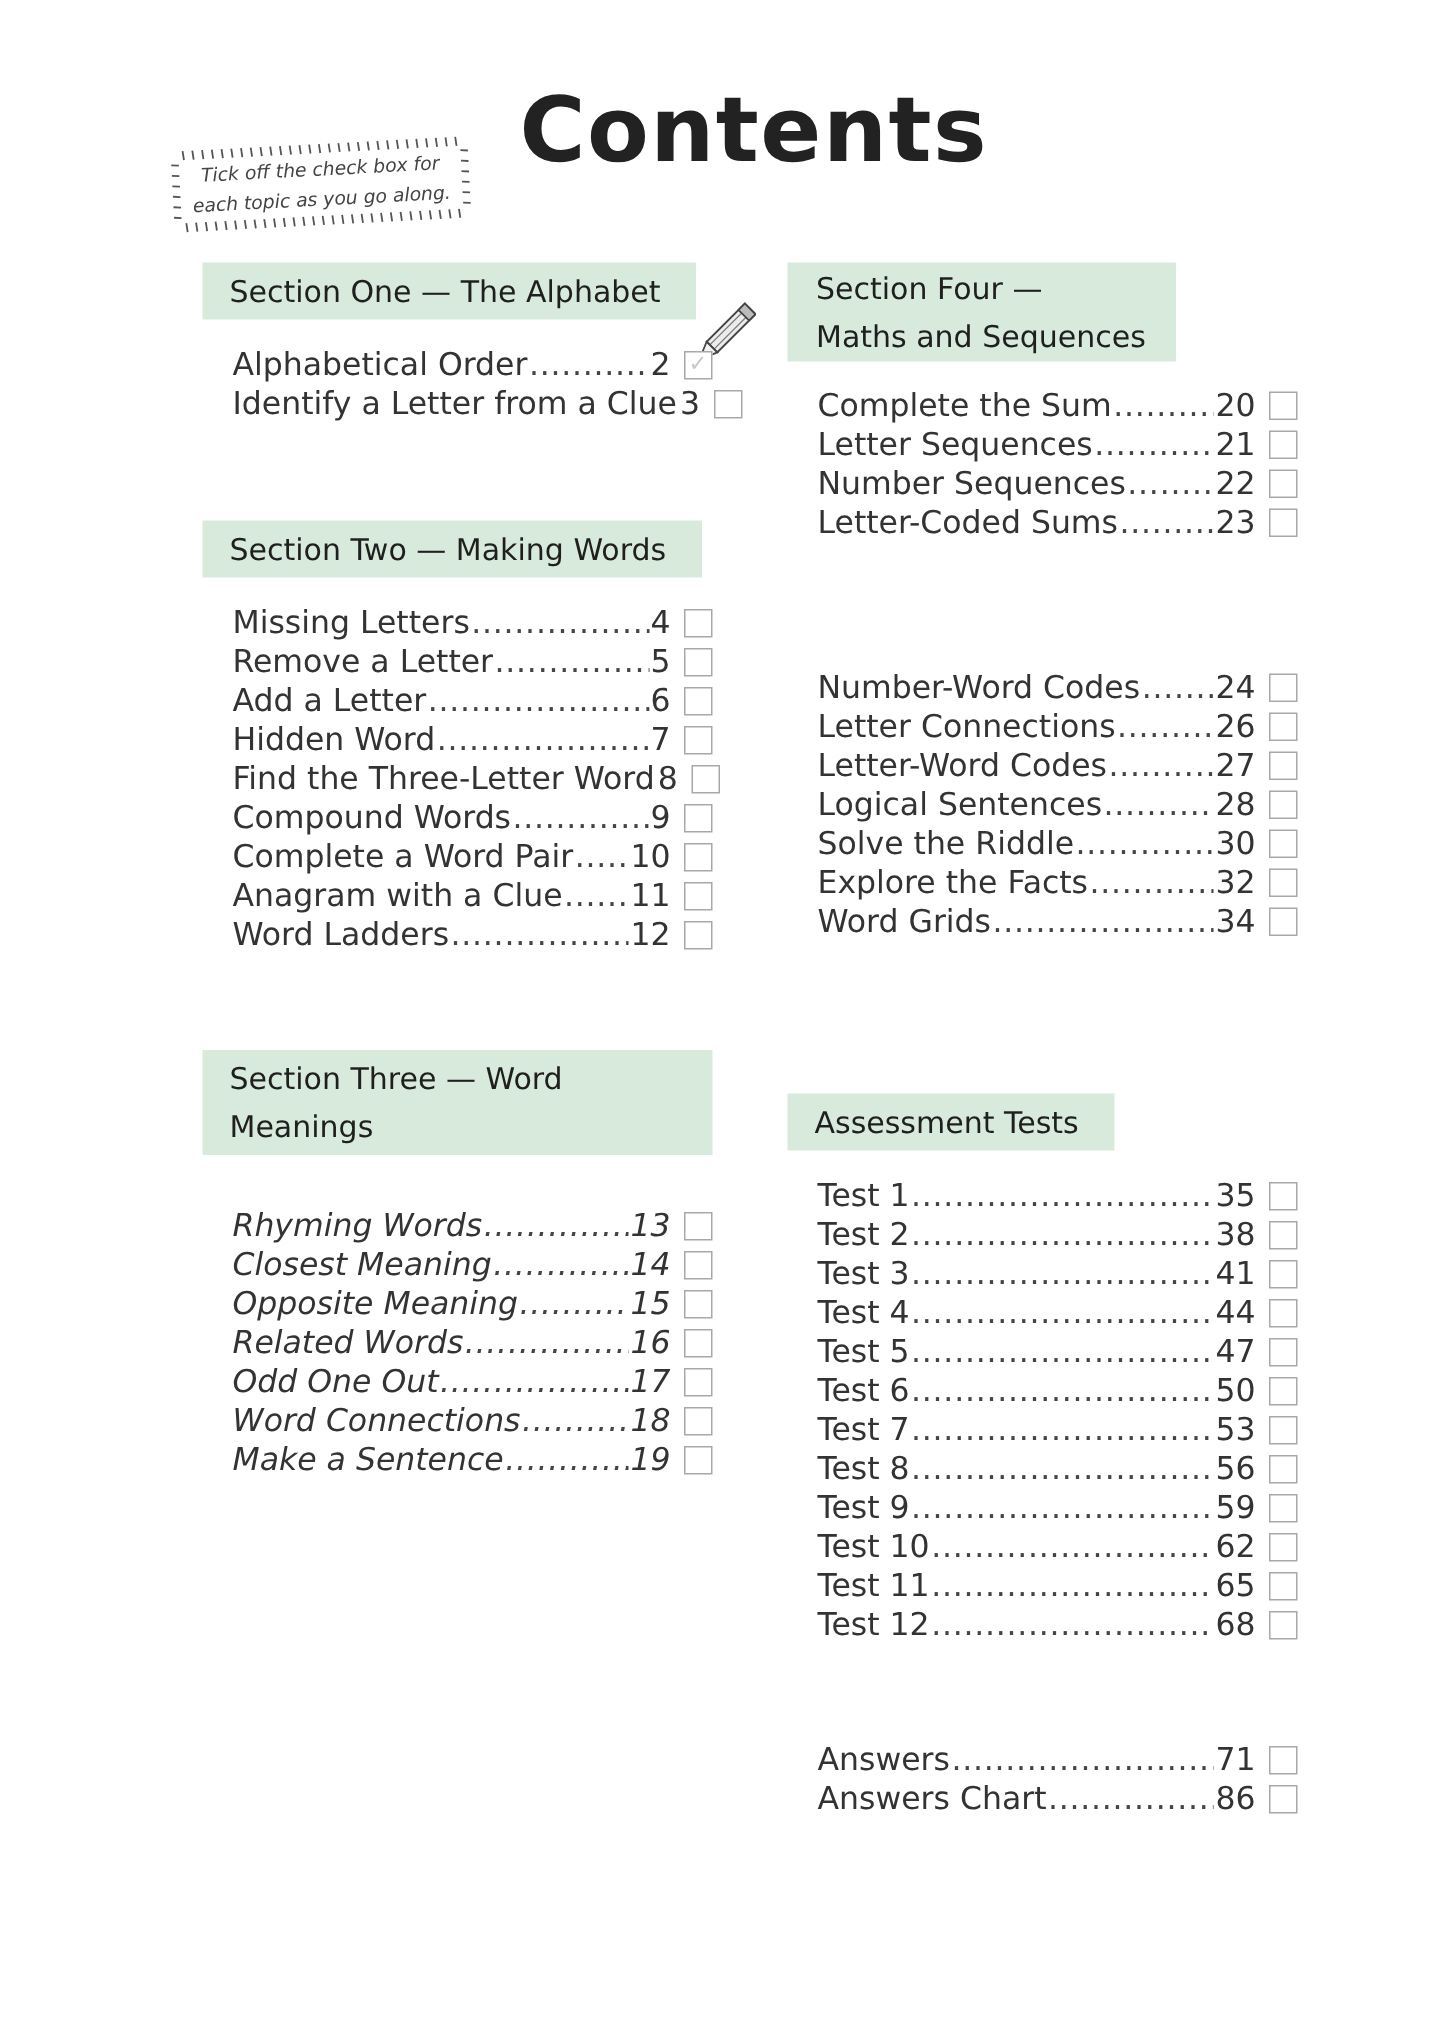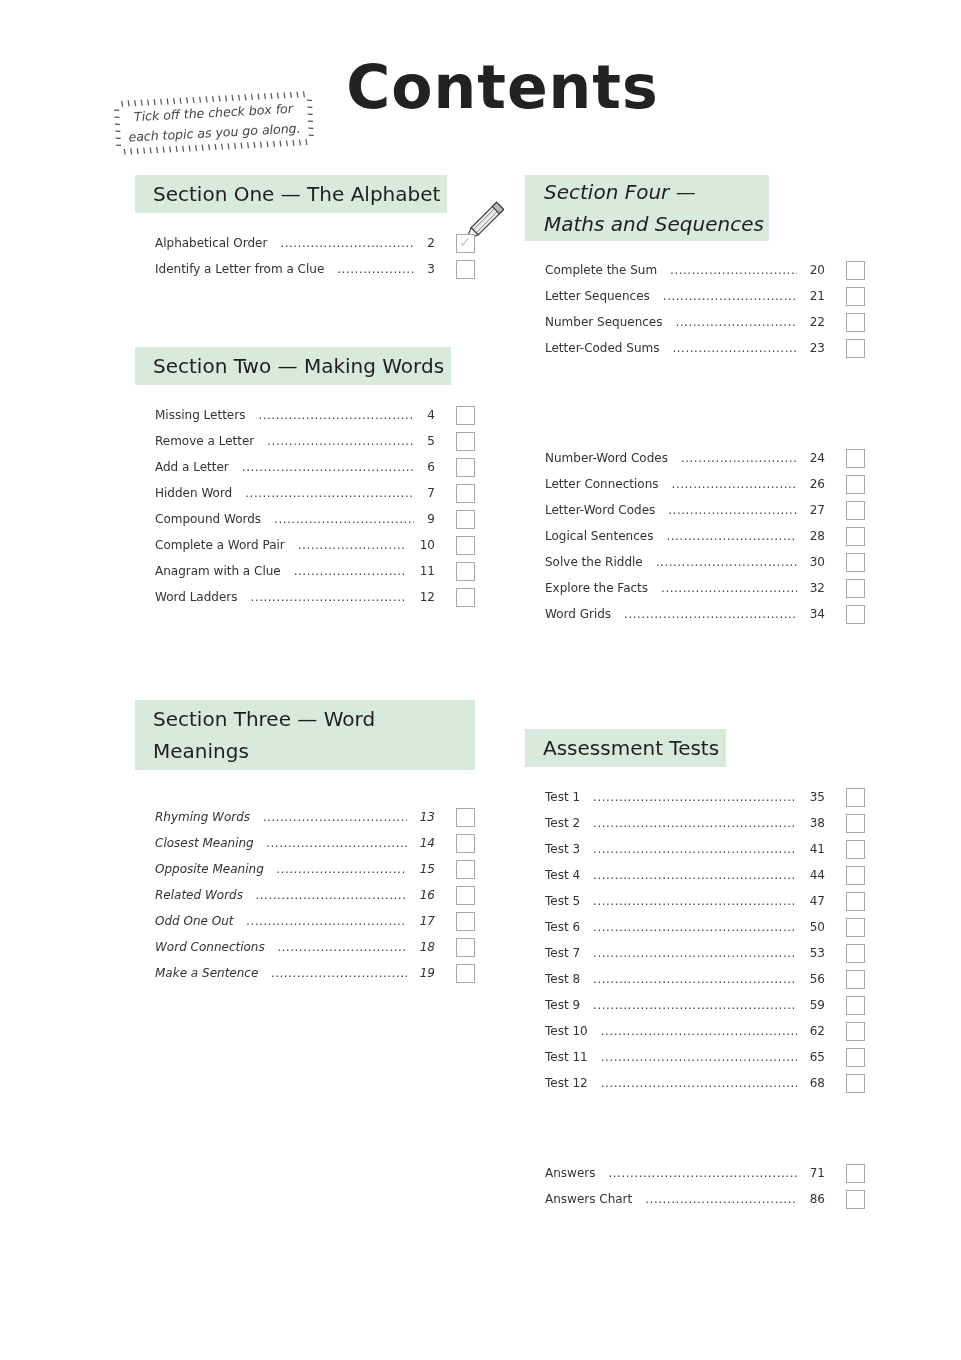--- a/index.html
+++ b/index.html
@@ -6,23 +6,23 @@
     body { width: 961px; height: 1360px; position: relative; overflow: hidden;
       font-family: "DejaVu Sans", sans-serif; color: #2a2a2a; }
     .title { position: absolute; left: 0; width: 1005px; top: 52px; text-align: center;
       font-family: "DejaVu Sans", sans-serif; font-weight: bold; font-size: 60px; color: #222; letter-spacing: 1px; }
     .note { position: absolute; left: 113px; top: 93px; width: 202px; height: 60px; transform: rotate(-3deg); }
     .note svg { position: absolute; left: 0; top: 0; }
     .note-text { position: absolute; left: 0; width: 202px; top: 10px; text-align: center;
       font-family: "DejaVu Sans", sans-serif; font-size: 12.5px; line-height: 20px; color: #444; font-style: italic; }
     .section { position: absolute; }
     .sec-head { background: #d8eadb; font-size: 20px; line-height: 32px; color: #1f1f1f;
-      padding: 3px 7px 3px 18px; display: inline-block; }
+      padding: 3px 24px 3px 18px; display: inline-block; }
     .items { margin-top: 18px; }
-    .item { display: flex; align-items: center; height: 26px; font-size: 12px; color: #333; gap: 12px; }
+    .item { display: flex; align-items: center; height: 26px; font-size: 21px; color: #333; }
     .item .lbl { white-space: nowrap; }
     .item .dots { flex: 1; overflow: hidden; white-space: nowrap; color: #444; margin: 0 1px; }
     .item .dots::after { content: "..........................................................................................................................................................................."; letter-spacing: 0.5px; }
     .item .page { white-space: nowrap; }
     .item.nolead .dots::after { content: ""; }
     .cb { width: 19px; height: 19px; border: 1.3px solid #a8a8a8; margin-left: 9px; box-sizing: border-box; flex: none; position: relative; background: #fff; }
     .cb.checked::after { content: "\2713"; position: absolute; left: 2px; top: -2px; font-size: 15px; color: #c8c8c8; }
     .list-wrap { padding-left: 20px; }
     .pencil { position: absolute; left: 458px; top: 200px; }
   </style>
@@ -165,20 +165,26 @@
         <span class="page">6</span>
         <span class="cb"></span>
       </div>
       <div class="item">
         <span class="lbl">Hidden Word</span>
         <span class="dots"></span>
         <span class="page">7</span>
         <span class="cb"></span>
       </div>
       <div class="item">
+        <span class="lbl">Find the Three-Letter Word</span>
+        <span class="dots"></span>
+        <span class="page">8</span>
+        <span class="cb"></span>
+      </div>
+      <div class="item">
         <span class="lbl">Compound Words</span>
         <span class="dots"></span>
         <span class="page">9</span>
         <span class="cb"></span>
       </div>
       <div class="item">
         <span class="lbl">Complete a Word Pair</span>
         <span class="dots"></span>
         <span class="page">10</span>
         <span class="cb"></span>
@@ -240,21 +246,21 @@
       <div class="item">
         <span class="lbl">Make a Sentence</span>
         <span class="dots"></span>
         <span class="page">19</span>
         <span class="cb"></span>
       </div>
     </div>
 </div>
 
 <div class="section" id="sec3" style="left:525px; top:175px; width:340px;">
-  <div class="sec-head" style="padding:1px 5px 1px 19px;font-style:italic;">
+  <div class="sec-head" style="padding:1px 20px 1px 19px;">
     <div>Section Four —</div>
     <div>Maths and Sequences</div>
   </div>
   <div class="list-wrap items" style="margin-top:16px;">
       <div class="item">
         <span class="lbl">Complete the Sum</span>
         <span class="dots"></span>
         <span class="page">20</span>
         <span class="cb"></span>
       </div>

